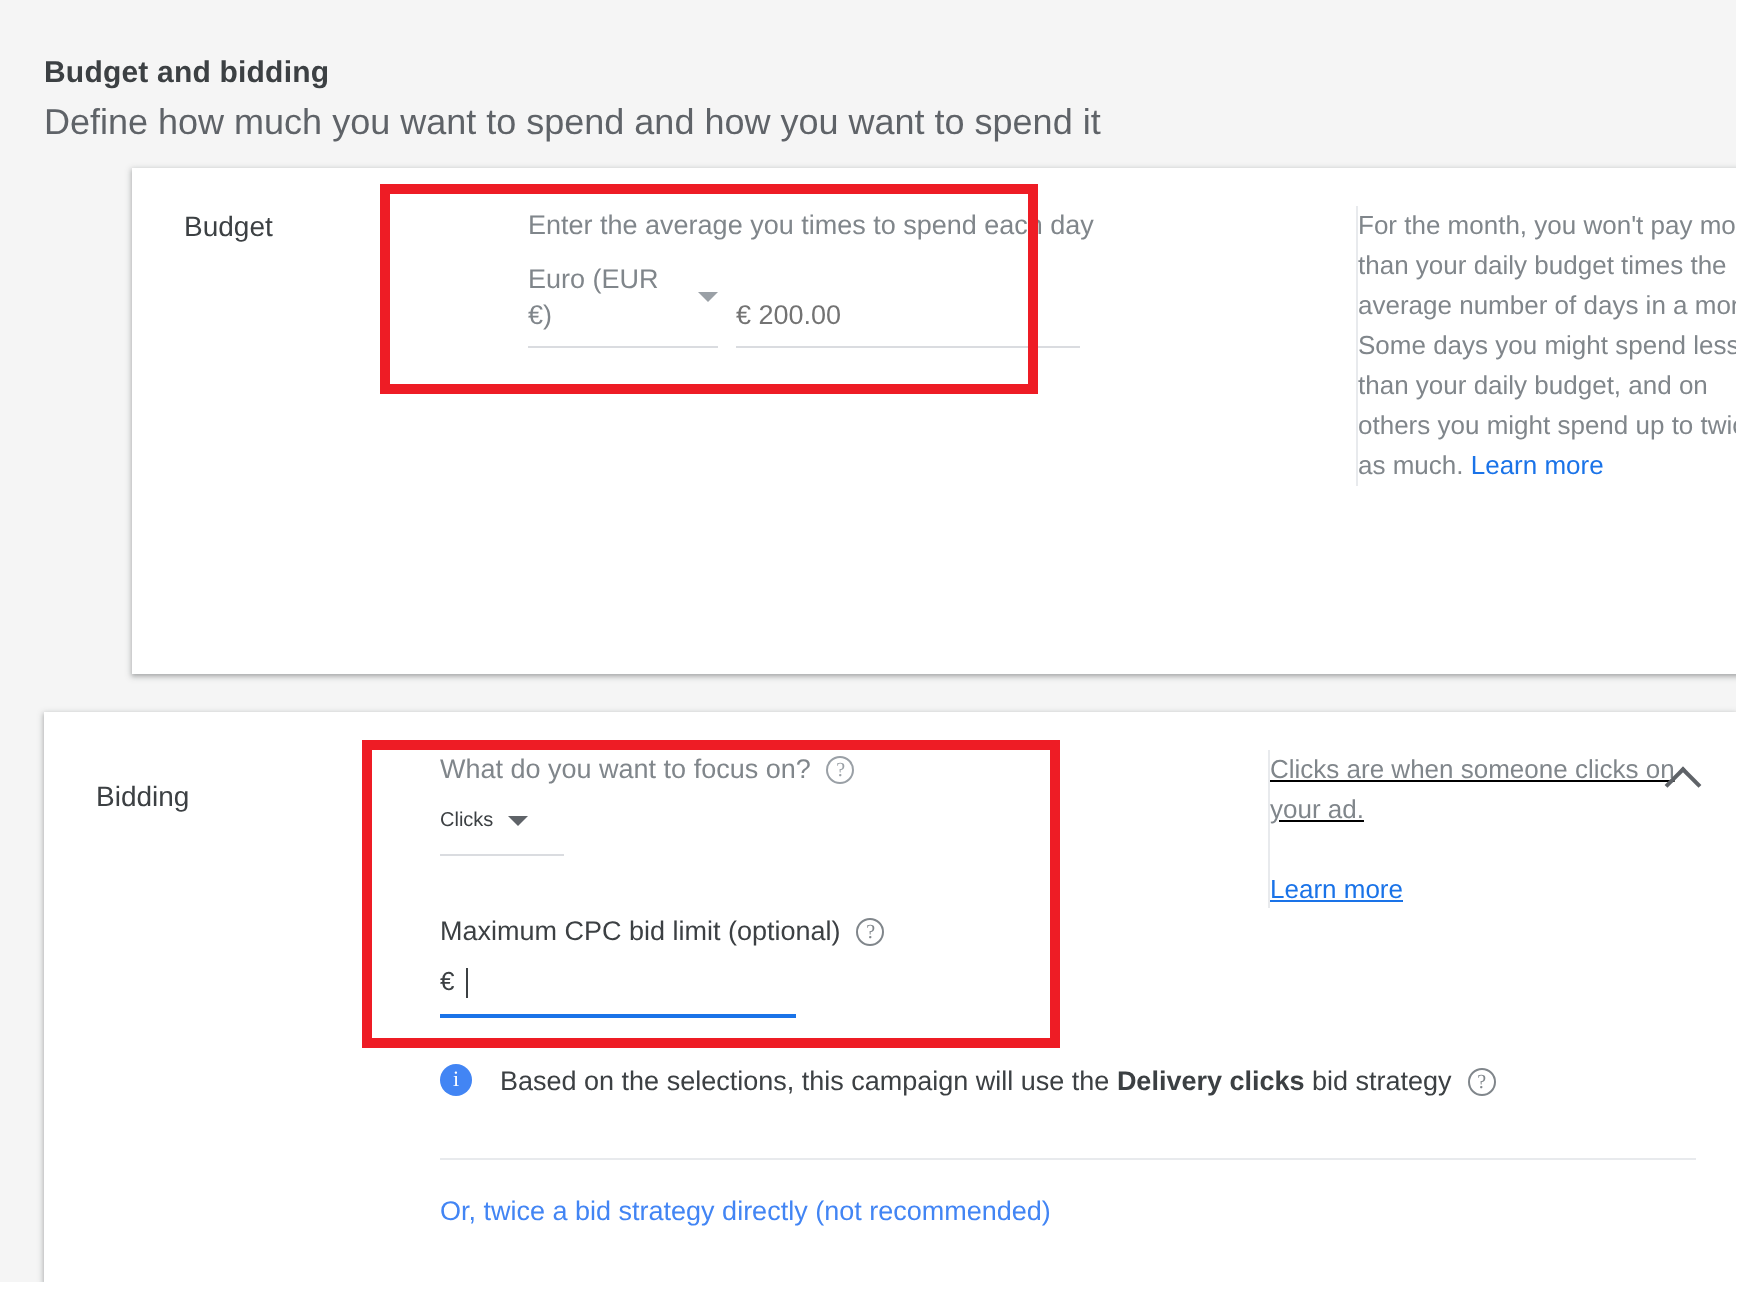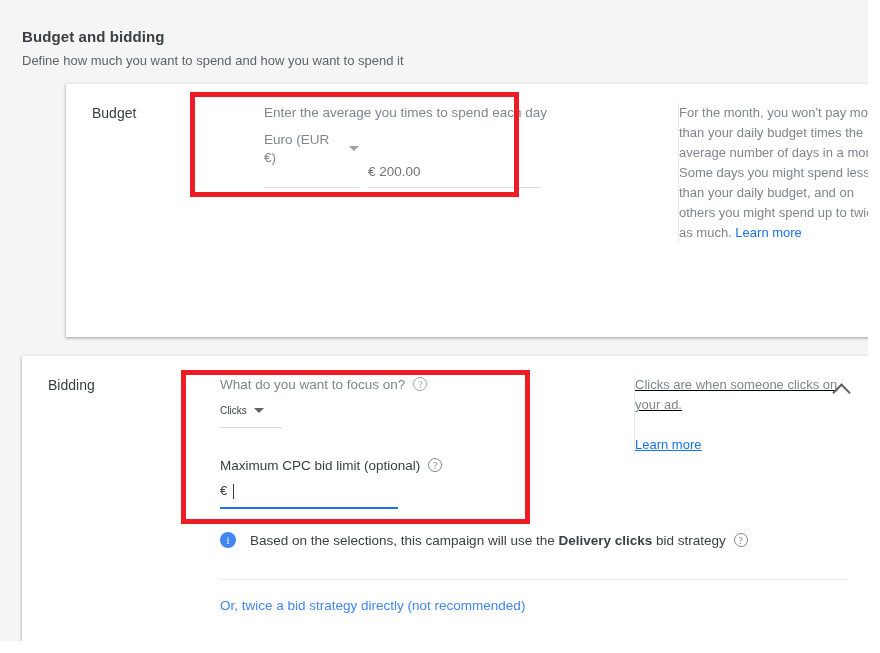--- a/index.html
+++ b/index.html
@@ -32,21 +32,21 @@
     width: 700px;
   }
   .section-title {
     font-size: 15px;
     font-weight: bold;
     color: #3c4043;
     letter-spacing: 0.1px;
     line-height: 18px;
   }
   .section-sub {
-    font-size: 13px;
+    font-size: 18px;
     color: #5f6368;
     line-height: 18px;
     margin-top: 6px;
   }
 
   
   .card {
     position: absolute;
     left: 22px;
     width: 846px;
@@ -58,21 +58,21 @@
   #card-bidding { top: 356px; height: 285px; }
 
   .card-label {
     position: absolute;
     left: 26px;
     font-size: 14px;
     color: #3c4043;
     line-height: 20px;
   }
   #label-budget { top: 19px; }
-  #label-bidding { top: 19px; }
+  #label-bidding { top: 32px; }
 
   
   .mid {
     position: absolute;
     left: 198px;
   }
 
   .field-label {
     font-size: 13.5px;
     color: #80868b;
@@ -87,21 +87,21 @@
   }
 
   
   .budget-row {
     display: flex;
     align-items: flex-end;
     margin-top: 9px;
   }
   .select-underline {
     border-bottom: 1px solid #dadce0;
-    padding-bottom: 20px;
+    padding-bottom: 6px;
     display: flex;
     align-items: center;
     box-sizing: border-box;
   }
   #currency-select { width: 95px; }
   .select-value {
     font-size: 13.5px;
     color: #80868b;
     line-height: 18px;
   }

